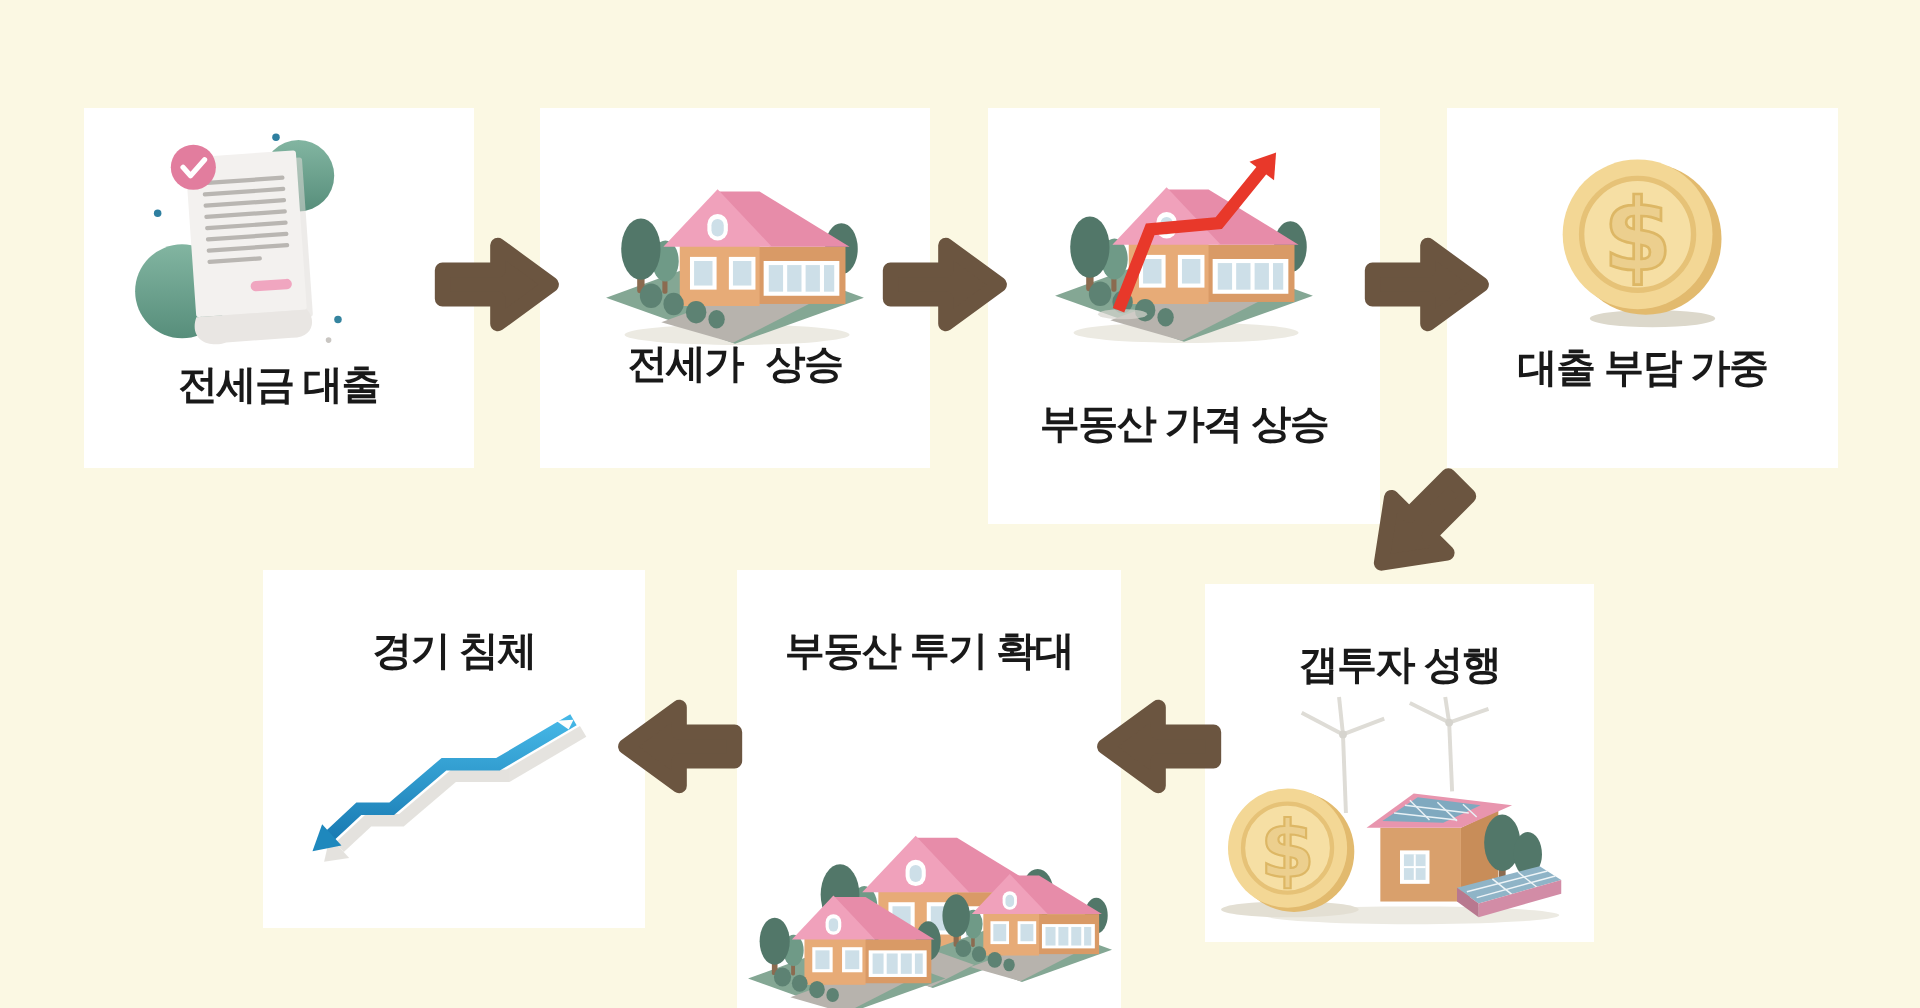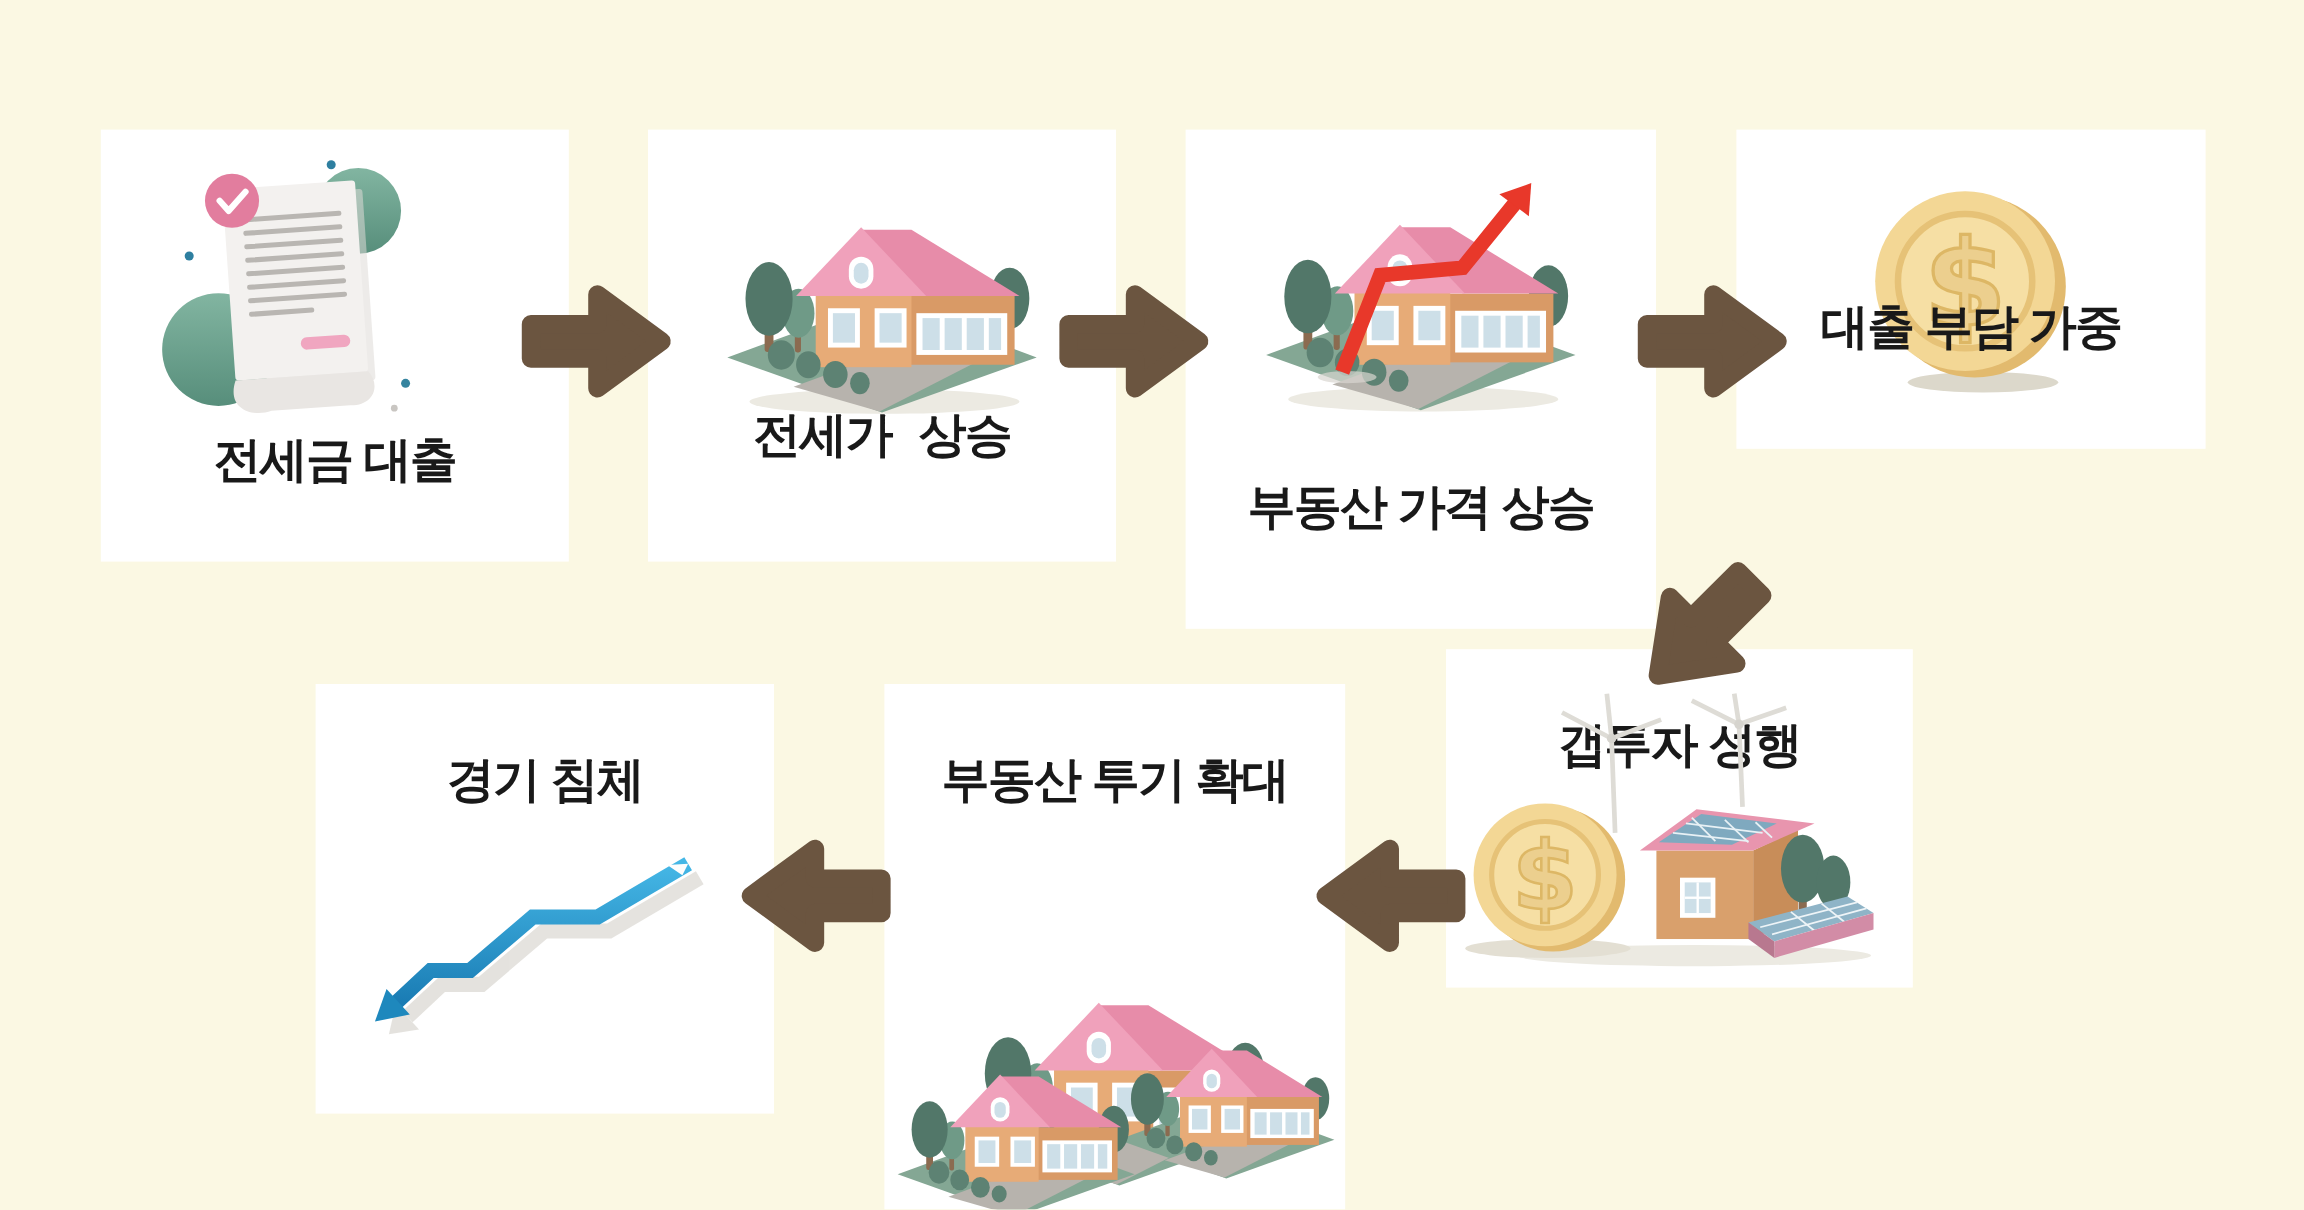--- a/index.html
+++ b/index.html
@@ -132,31 +132,31 @@
         <ellipse cx="132" cy="198" rx="110" ry="10" fill="#eceae2"></ellipse>
         <use href="#house3d"></use>
         <ellipse cx="70" cy="180" rx="24" ry="5" fill="#d9d6d0" opacity="0.7"></ellipse>
         <path d="M66,176 L97,97 L164,91 L207,38" stroke="#e8382a" stroke-width="12" fill="none"></path>
         <polygon points="220,22 218,49 194,31" fill="#e8382a"></polygon>
       </svg>
     </div>
     <div class="card-label top-label">부동산 가격 상승</div>
   </div>
 
-  <div class="card" style="left:1447px;top:108px;width:391px;height:266px;">
+  <div class="card" style="left:1447px;top:108px;width:391px;height:360px;">
     <div class="icon-wrap" style="top:32px;">
       <svg width="200" height="190" viewBox="0 0 210 200">
         <ellipse cx="115" cy="188" rx="66" ry="9" fill="#dcd8cb"></ellipse>
         <use href="#coin3d" transform="translate(10,10) scale(0.95)"></use>
       </svg>
     </div>
     <div class="card-label top-label">대출 부담 가중</div>
   </div>
 
-  <div class="card" style="left:1205px;top:541px;width:389px;height:282px;">
+  <div class="card" style="left:1205px;top:584px;width:389px;height:358px;">
     <div class="card-label bottom-label">갭투자 성행</div>
     <div class="icon-wrap" style="bottom:6px;">
       <svg width="350" height="241" viewBox="-20 0 356 245">
         <g stroke="#dedcd6" stroke-width="4" fill="none">
           <line x1="100" y1="40" x2="103" y2="120"></line>
           <line x1="100" y1="40" x2="58" y2="18"></line>
           <line x1="100" y1="40" x2="142" y2="24"></line>
           <line x1="100" y1="40" x2="96" y2="2"></line>
           <line x1="208" y1="28" x2="211" y2="98"></line>
           <line x1="208" y1="28" x2="168" y2="8"></line>

